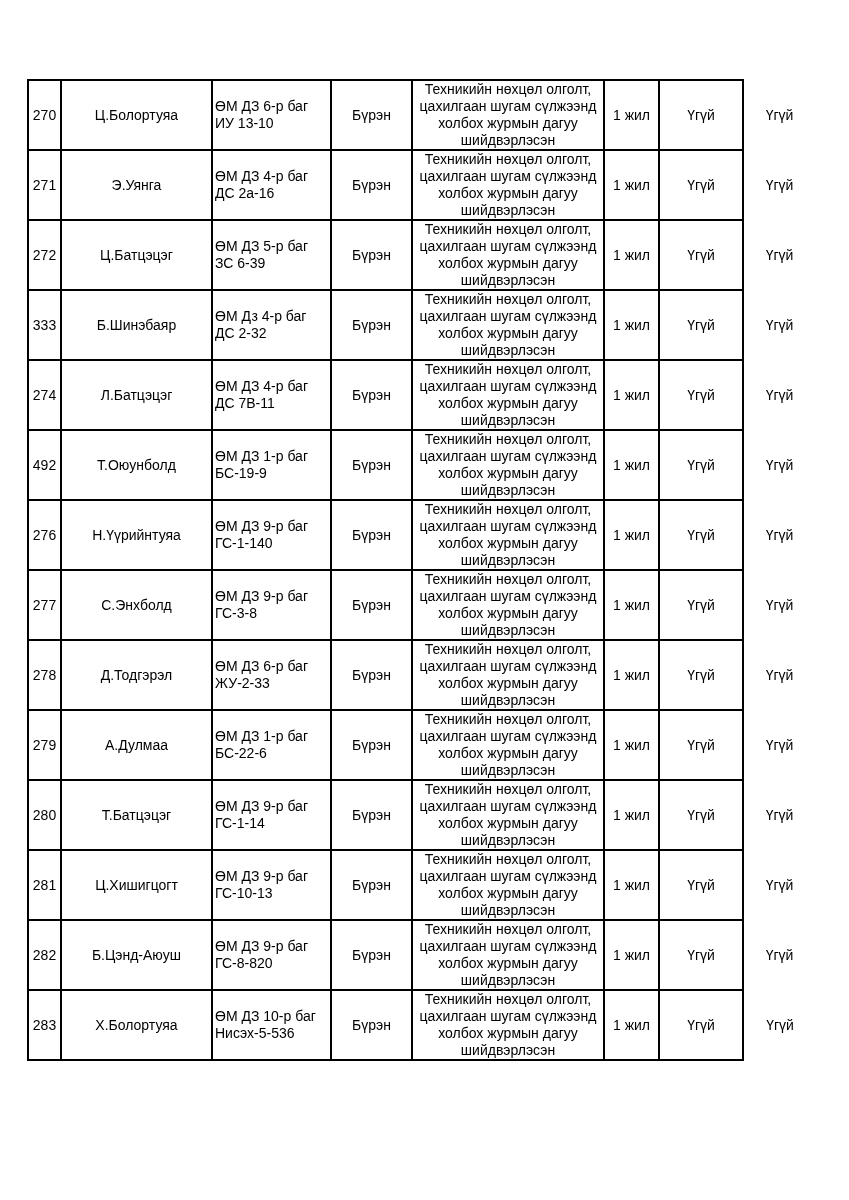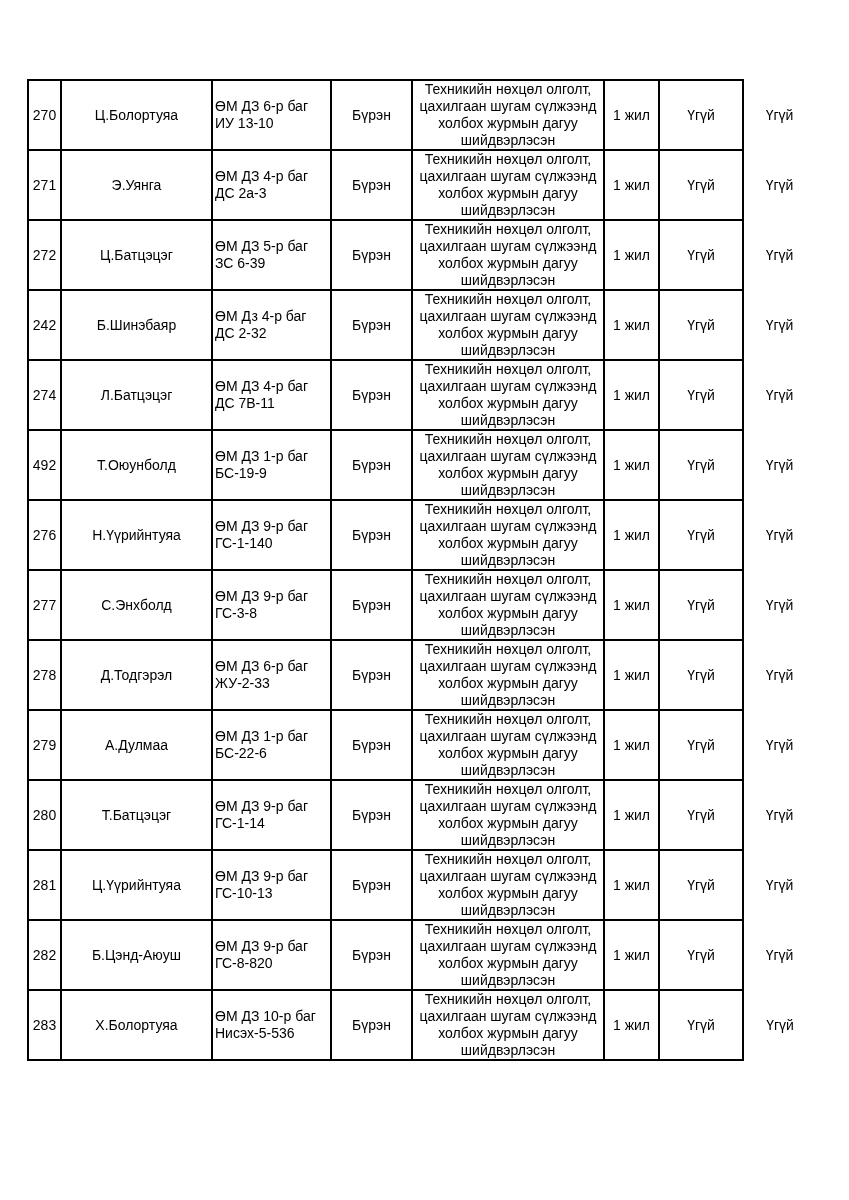--- a/index.html
+++ b/index.html
@@ -60,21 +60,21 @@
     <td class="c6">1 жил</td>
     <td class="c7">Үгүй</td>
     <td class="c8">Үгүй</td>
   </tr>
 
   <tr>
     <td class="c1">271</td>
     <td class="c2">Э.Уянга</td>
     <td class="c3">
       <div class="addr-line">ӨМ ДЗ 4-р баг</div>
-      <div class="addr-line">ДС 2а-3</div>
+      <div class="addr-line">ДС 2а-16</div>
     </td>
     <td class="c4">Бүрэн</td>
     <td class="c5">Техникийн нөхцөл олголт, цахилгаан шугам сүлжээнд холбох журмын дагуу шийдвэрлэсэн</td>
     <td class="c6">1 жил</td>
     <td class="c7">Үгүй</td>
     <td class="c8">Үгүй</td>
   </tr>
 
   <tr>
     <td class="c1">272</td>
@@ -84,21 +84,21 @@
       <div class="addr-line">ЗС 6-39</div>
     </td>
     <td class="c4">Бүрэн</td>
     <td class="c5">Техникийн нөхцөл олголт, цахилгаан шугам сүлжээнд холбох журмын дагуу шийдвэрлэсэн</td>
     <td class="c6">1 жил</td>
     <td class="c7">Үгүй</td>
     <td class="c8">Үгүй</td>
   </tr>
 
   <tr>
-    <td class="c1">242</td>
+    <td class="c1">333</td>
     <td class="c2">Б.Шинэбаяр</td>
     <td class="c3">
       <div class="addr-line">ӨМ Дз 4-р баг</div>
       <div class="addr-line">ДС 2-32</div>
     </td>
     <td class="c4">Бүрэн</td>
     <td class="c5">Техникийн нөхцөл олголт, цахилгаан шугам сүлжээнд холбох журмын дагуу шийдвэрлэсэн</td>
     <td class="c6">1 жил</td>
     <td class="c7">Үгүй</td>
     <td class="c8">Үгүй</td>
@@ -197,21 +197,21 @@
     </td>
     <td class="c4">Бүрэн</td>
     <td class="c5">Техникийн нөхцөл олголт, цахилгаан шугам сүлжээнд холбох журмын дагуу шийдвэрлэсэн</td>
     <td class="c6">1 жил</td>
     <td class="c7">Үгүй</td>
     <td class="c8">Үгүй</td>
   </tr>
 
   <tr>
     <td class="c1">281</td>
-    <td class="c2">Ц.Үүрийнтуяа</td>
+    <td class="c2">Ц.Хишигцогт</td>
     <td class="c3">
       <div class="addr-line">ӨМ ДЗ 9-р баг</div>
       <div class="addr-line">ГС-10-13</div>
     </td>
     <td class="c4">Бүрэн</td>
     <td class="c5">Техникийн нөхцөл олголт, цахилгаан шугам сүлжээнд холбох журмын дагуу шийдвэрлэсэн</td>
     <td class="c6">1 жил</td>
     <td class="c7">Үгүй</td>
     <td class="c8">Үгүй</td>
   </tr>

